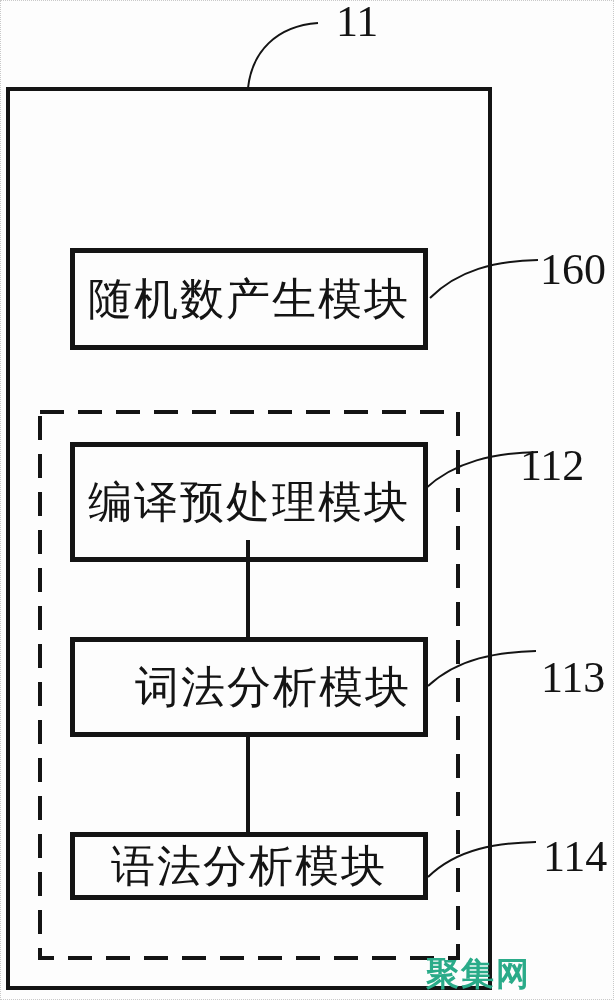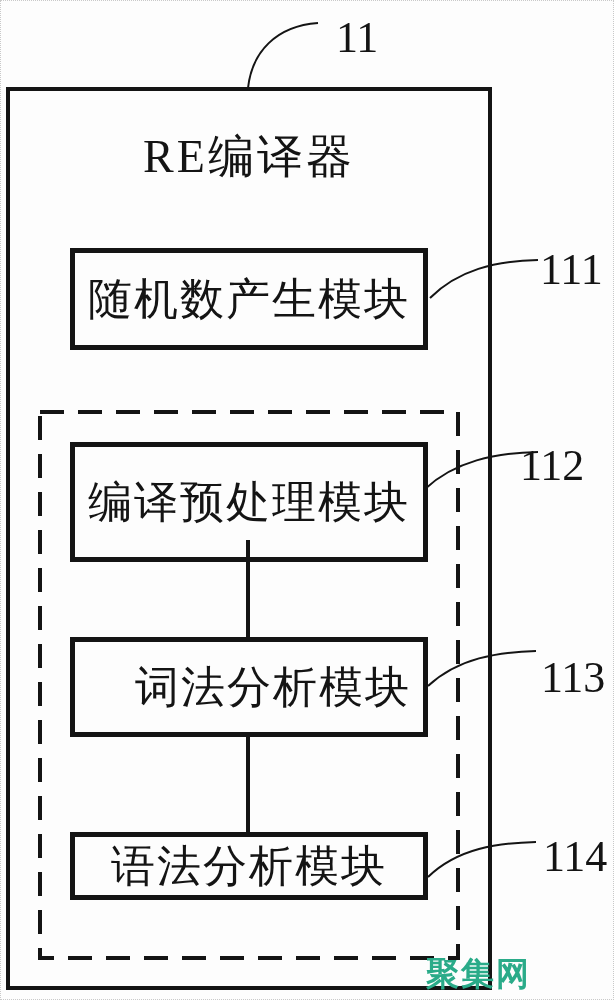--- a/index.html
+++ b/index.html
@@ -55,21 +55,21 @@
   .module.m1 { top: 248px; height: 102px; }
   .module.m2 { top: 442px; height: 120px; }
   .module.m3 { top: 637px; height: 100px; padding-left: 48px; }
   .module.m4 { top: 832px; height: 68px; }
   .ref {
     position: absolute;
     font-size: 44px;
     line-height: 1;
     white-space: nowrap;
   }
-  .ref.r11  { left: 336px; top: 0px; margin-top: 16px; }
+  .ref.r11  { left: 336px; top: 0px; }
   .ref.r111 { left: 540px; top: 248px; }
   .ref.r112 { left: 520px; top: 444px; }
   .ref.r113 { left: 541px; top: 640px; margin-top: 16px; }
   .ref.r114 { left: 543px; top: 835px; }
   .watermark {
     position: absolute;
     left: 426px; top: 957px;
     font-family: "DejaVu Sans", "Liberation Sans", sans-serif;
     font-weight: 700;
     font-size: 33px;
@@ -93,36 +93,35 @@
 
     <path d="M248,88 C252,52 276,26 318,23" stroke-width="2"></path>
     <path d="M430,298 C458,270 495,261 538,260" stroke-width="2"></path>
     <path d="M425,489 C455,461 495,453 538,452" stroke-width="2"></path>
     <path d="M428,686 C458,658 498,652 536,651" stroke-width="2"></path>
     <path d="M428,877 C458,848 498,843 536,842" stroke-width="2"></path>
   </svg>
 
   <div class="outer-box"></div>
 
-  <div class="outer-title">RE编译器</div>
 
   <div class="module m1">
     <span>随机数产生模块</span>
   </div>
   <div class="module m2">
     <span>编译预处理模块</span>
   </div>
   <div class="module m3">
     <span>词法分析模块</span>
   </div>
   <div class="module m4">
     <span>语法分析模块</span>
   </div>
 
   <div class="ref r11">11</div>
-  <div class="ref r111">111</div>
+  <div class="ref r111">160</div>
   <div class="ref r112">112</div>
   <div class="ref r113">113</div>
   <div class="ref r114">114</div>
 
   <div class="watermark">聚集网</div>
 
 </div>
 
 </body></html>

